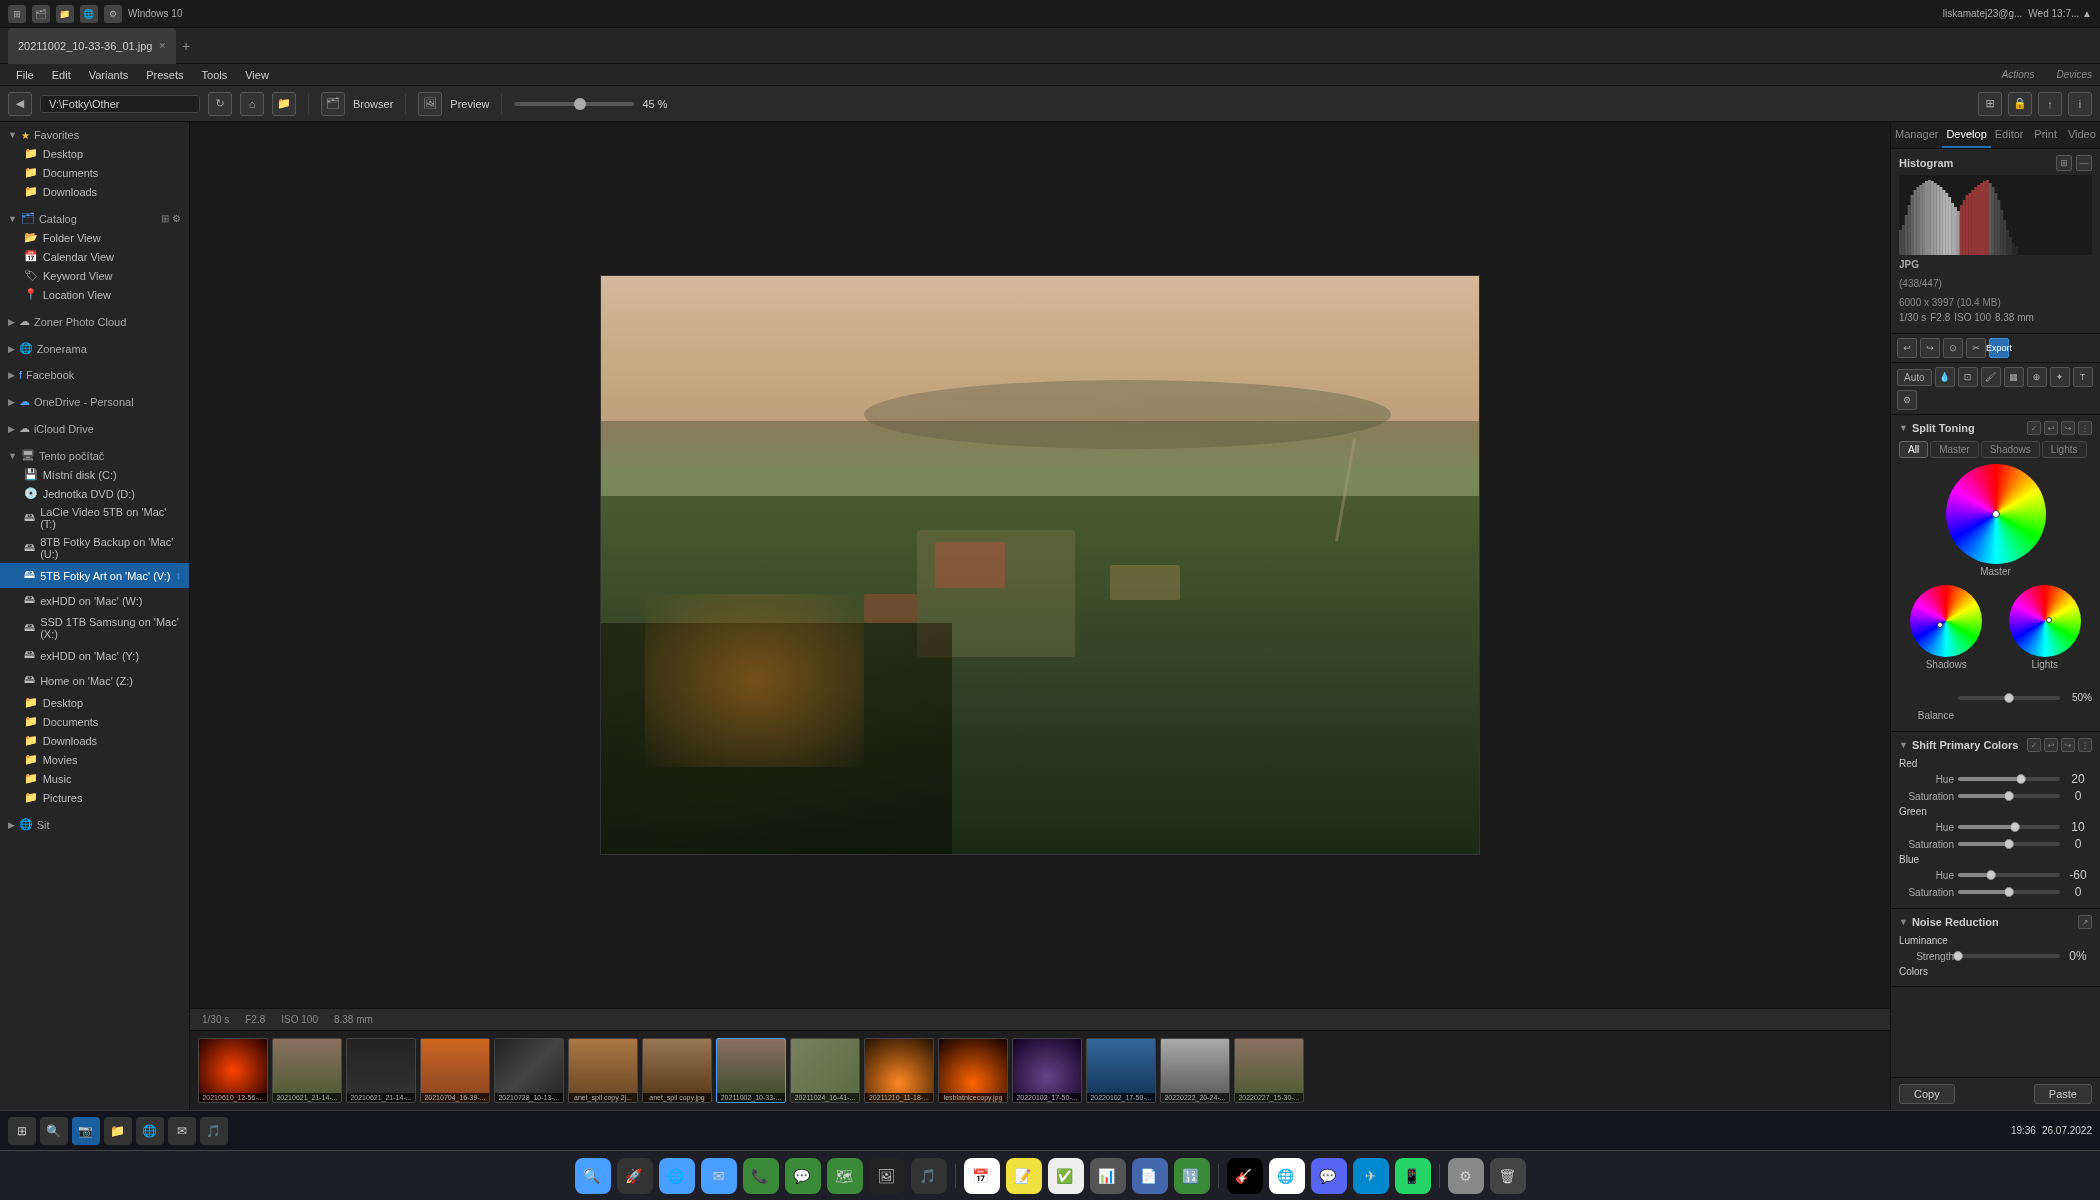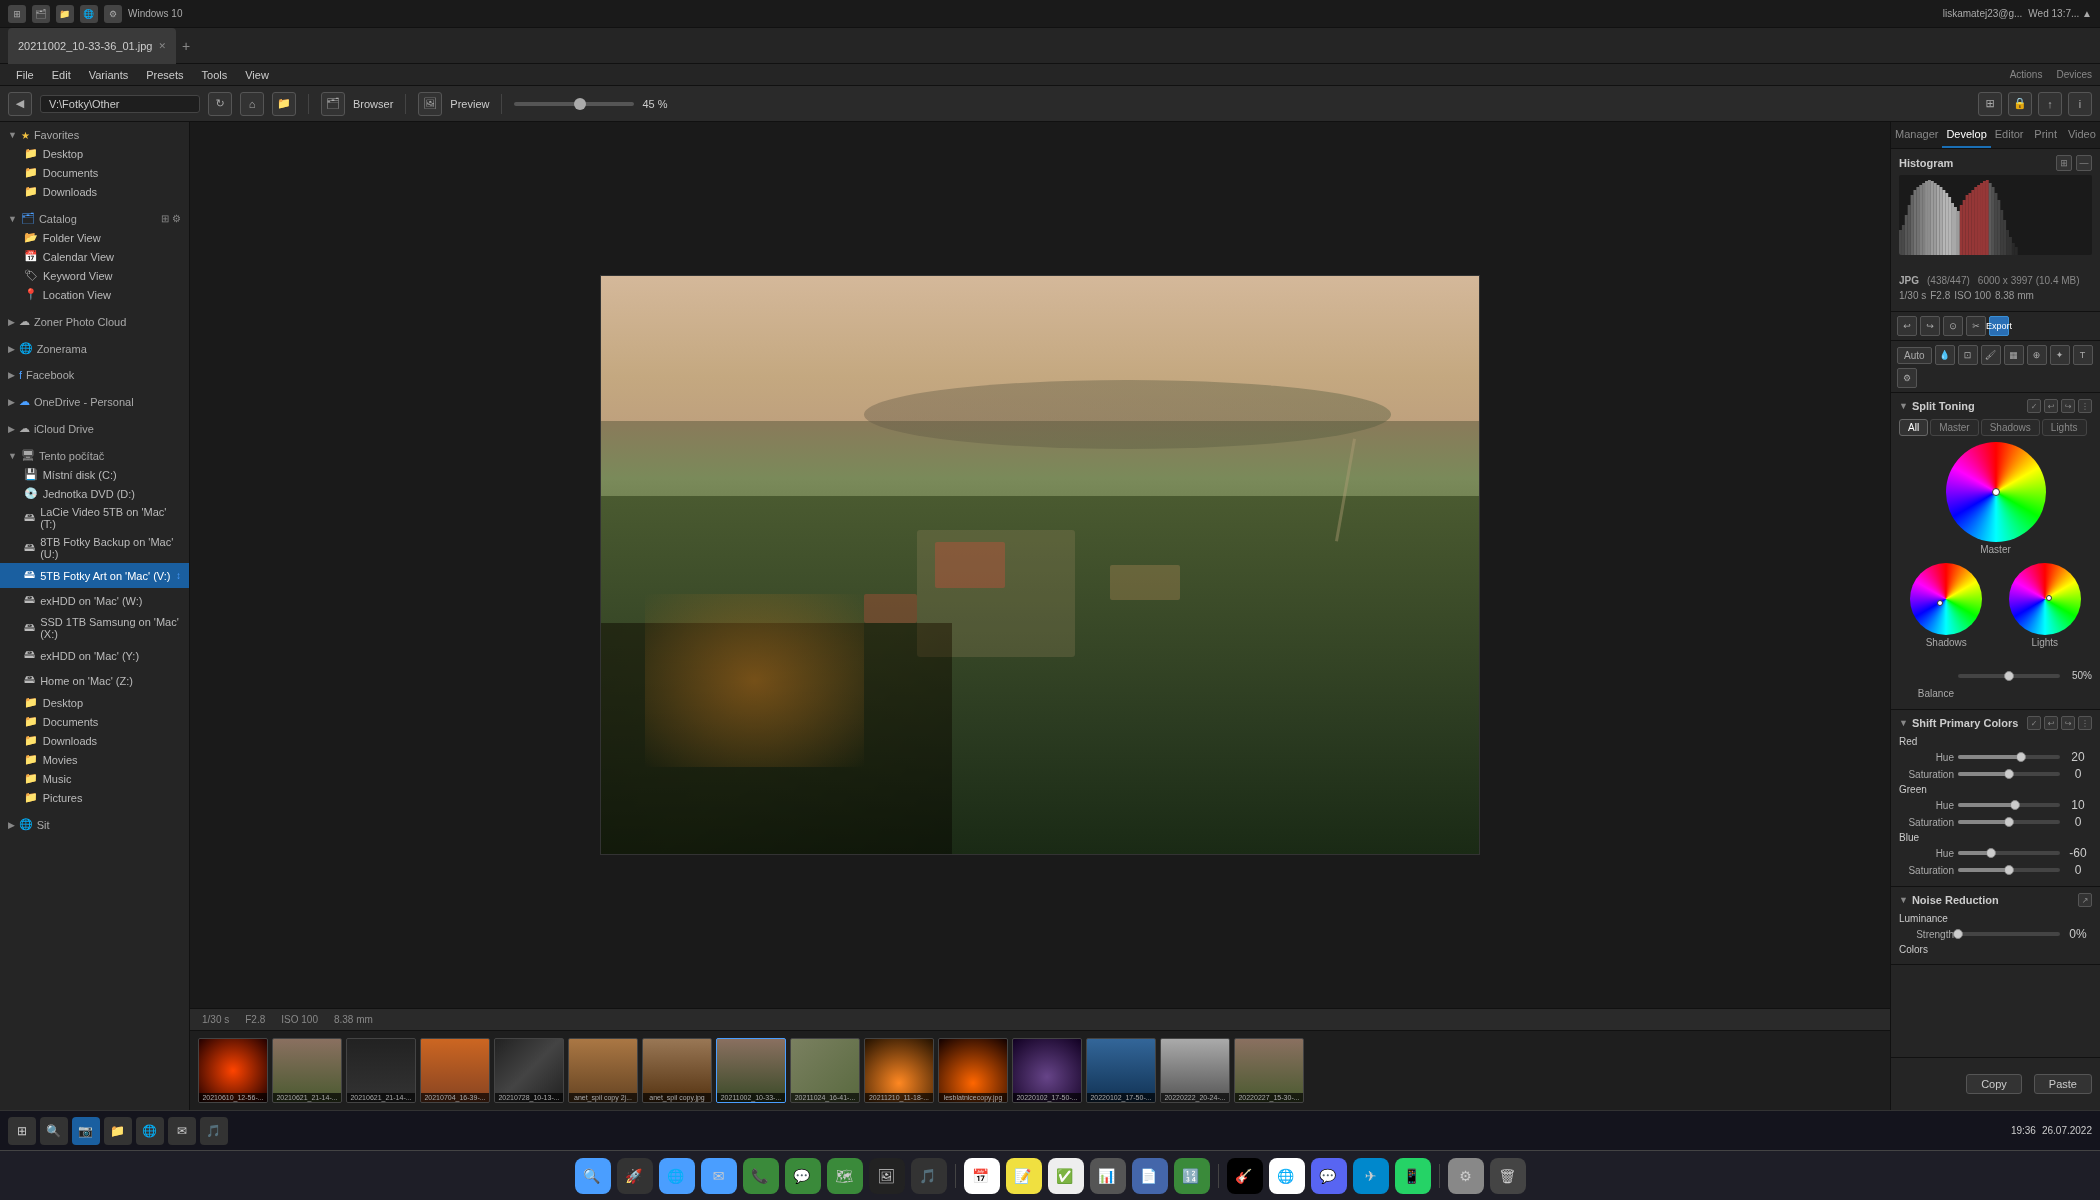--- a/index.html
+++ b/index.html
@@ -373,23 +373,24 @@
       height: 80px;
       background: #1a1a1a;
       position: relative;
       overflow: hidden;
       border-radius: 2px;
     }
 
     .hist-info {
       display: flex;
       gap: 8px;
-      margin-top: 20px;
+      margin-top: 4px;
       font-size: 10px;
       color: #888;
+      flex-direction: column;
     }
     .hist-tag { color: #aaa; font-weight: bold; }
 
     .exif-info {
       display: flex;
       flex-wrap: wrap;
       gap: 4px;
       padding: 4px 0;
       font-size: 10px;
       color: #999;
@@ -608,22 +609,22 @@
     .balance-value {
       width: 28px;
       font-size: 10px;
       color: #ccc;
       text-align: right;
     }
 
     
     .copy-paste-bar {
       display: flex;
-      justify-content: flex-end;
-      padding: 16px 8px;
+      justify-content: space-between;
+      padding: 6px 8px;
       gap: 12px;
       border-top: 1px solid #111;
       margin-top: auto;
       flex-shrink: 0;
     }
     .cp-btn {
       padding: 3px 14px;
       background: #333;
       border: 1px solid #555;
       border-radius: 3px;
@@ -707,21 +708,21 @@
   <span class="tab-add">+</span>
 </div>
 
 <div class="menu-bar">
   <div class="menu-item">File</div>
   <div class="menu-item">Edit</div>
   <div class="menu-item">Variants</div>
   <div class="menu-item">Presets</div>
   <div class="menu-item">Tools</div>
   <div class="menu-item">View</div>
-  <div style="margin-left: auto; display: flex; gap: 6px;">
+  <div style="margin-left: auto; display: flex; gap: 14px; font-style: italic;">
     <span style="color:#888; font-size:10px;">Actions</span>
     <span style="color:#888; font-size:10px; margin-left: 8px;">Devices</span>
   </div>
 </div>
 
 <div class="toolbar">
   <div class="toolbar-btn">◀</div>
   <div class="toolbar-path">V:\Fotky\Other</div>
   <div class="toolbar-btn">↻</div>
   <div class="toolbar-btn">⌂</div>

